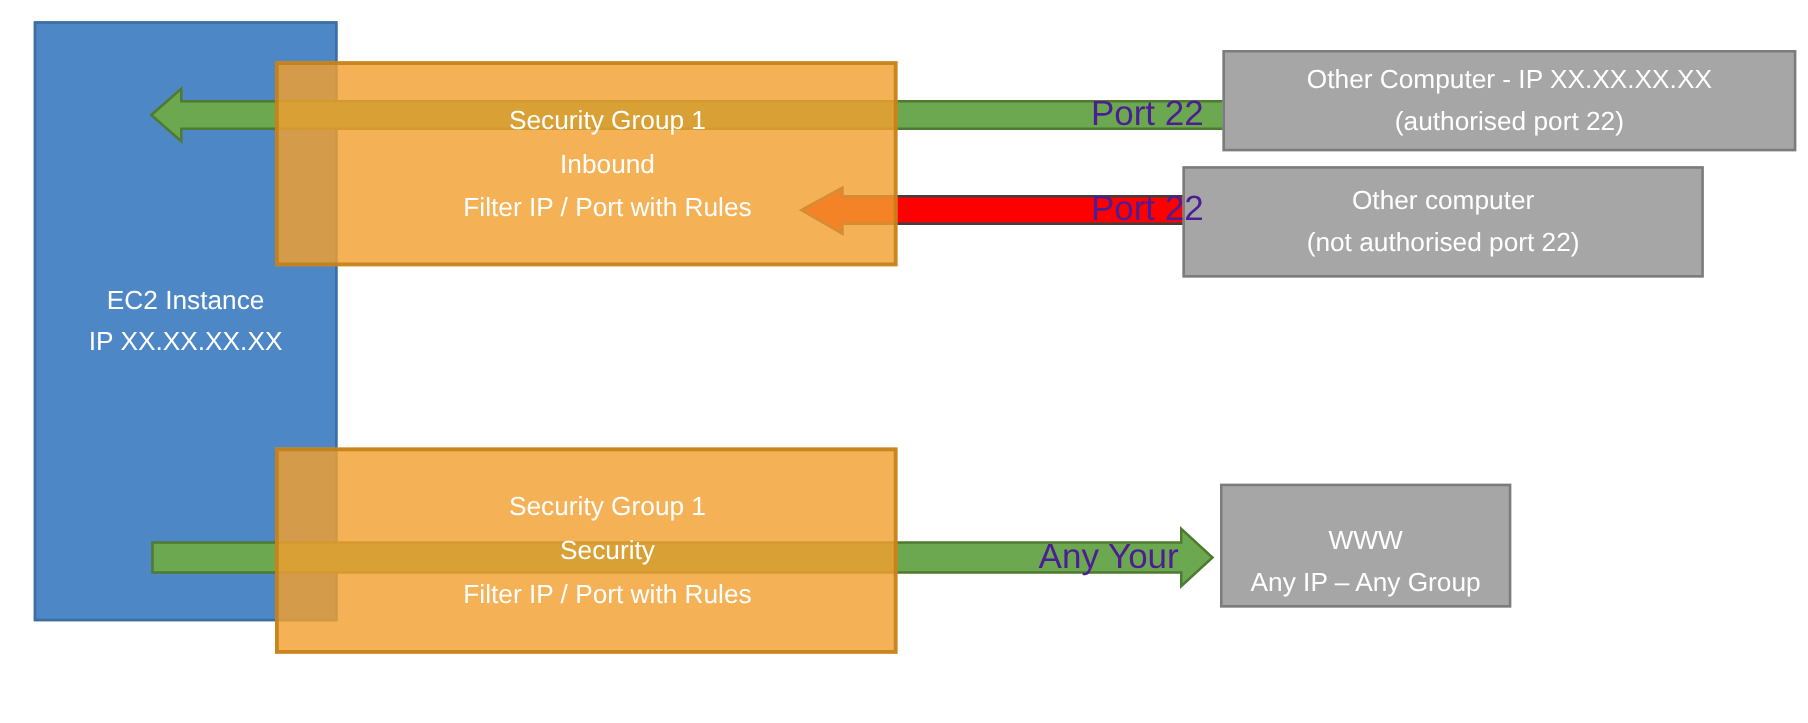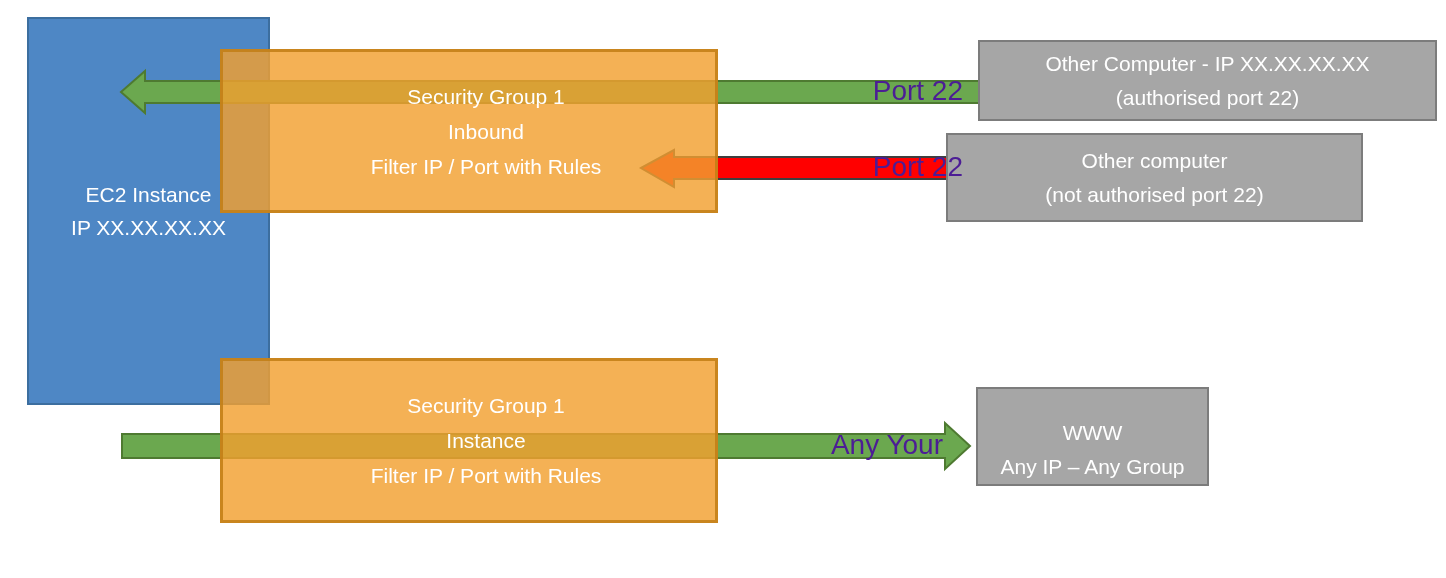--- a/index.html
+++ b/index.html
@@ -24,21 +24,21 @@
     align-items: center;
     text-align: center;
     color: #ffffff;
   }
   .box .line {
     white-space: nowrap;
   }
   
   .ec2-box {
     left: 27px; top: 17px;
-    width: 243px; height: 388px;
+    width: 243px; height: 480px;
     background: #4E87C5;
     border: 2px solid #3C6E9F;
     z-index: 1;
     font-size: 21px;
     line-height: 33px;
   }
   
   .arrows-layer {
     position: absolute;
     left: 0; top: 0;
@@ -100,21 +100,21 @@
   </svg>
 
   <div class="box sg-box sg-inbound">
     <div class="line">Security Group 1</div>
     <div class="line">Inbound</div>
     <div class="line">Filter IP / Port with Rules</div>
   </div>
 
   <div class="box sg-box sg-outbound">
     <div class="line">Security Group 1</div>
-    <div class="line">Instance</div>
+    <div class="line">Security</div>
     <div class="line">Filter IP / Port with Rules</div>
   </div>
 
   <div class="box gray-box your-computer-box">
     <div class="line">Other Computer - IP XX.XX.XX.XX</div>
     <div class="line">(authorised port 22)</div>
   </div>
 
   <div class="box gray-box other-computer-box">
     <div class="line">Other computer</div>

